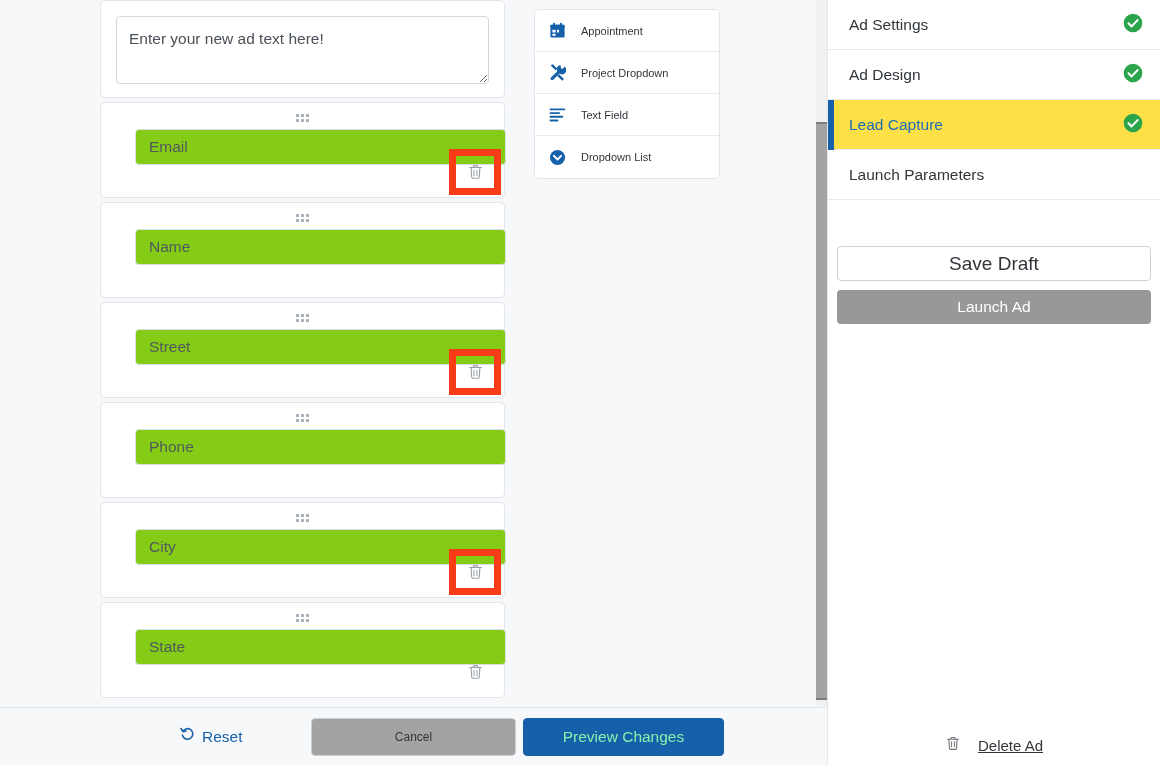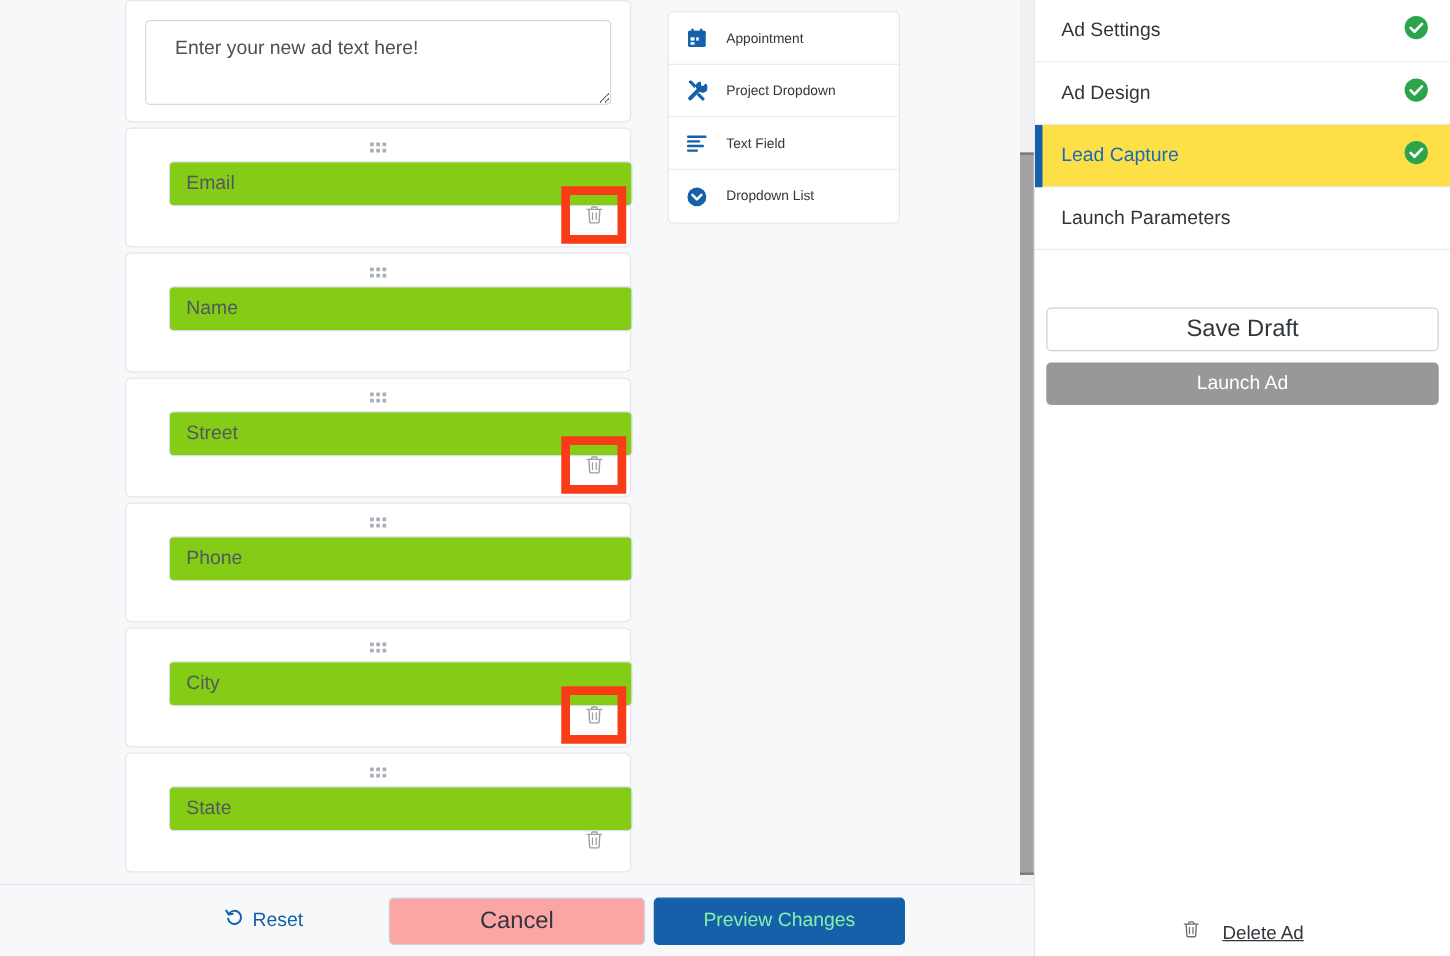--- a/index.html
+++ b/index.html
@@ -59,21 +59,21 @@
     height: 98px;
   }
 
   .ad-textarea {
     display: block;
     width: 373px;
     height: 68px;
     border: 1px solid #d5d9de;
     border-radius: 4px;
     background: #fff;
-    padding: 12px 23px;
+    padding: 12px 12px;
     font-family: "Liberation Sans", sans-serif;
     font-size: 15.5px;
     color: #14532d;
     resize: vertical;
     outline: none;
     line-height: 1.25;
   }
   .ad-textarea::placeholder { color: #495057; }
 
   .field-card {
@@ -234,25 +234,25 @@
     font-family: "Liberation Sans", sans-serif;
     font-size: 15.5px;
     justify-content: space-between;
   }
 
   .cancel-btn {
     position: absolute;
     left: 311px;
     width: 205px;
     height: 38px;
-    background: #fca5a5;
+    background: #a3a3a3;
     border: 1px solid #ccd2d8;
     border-radius: 4px;
     font-family: "Liberation Sans", sans-serif;
-    font-size: 19px;
+    font-size: 12px;
     color: #31363b;
     cursor: pointer;
   }
 
   .preview-btn {
     position: absolute;
     left: 523px;
     width: 201px;
     height: 38px;
     background: #1560a8;

